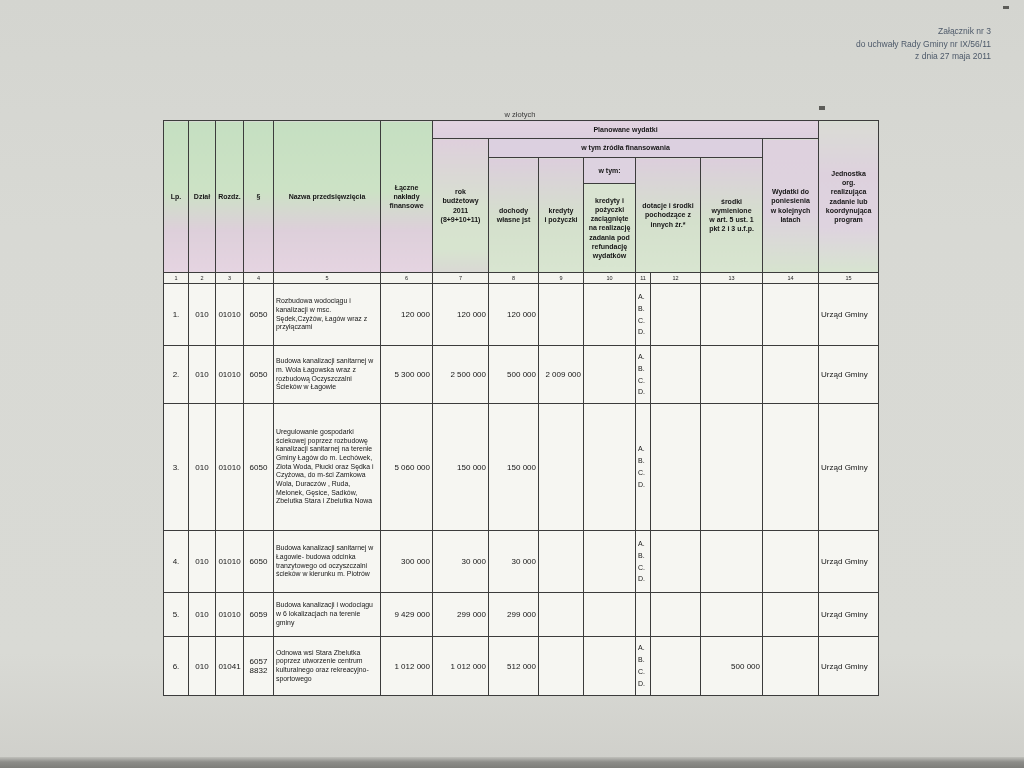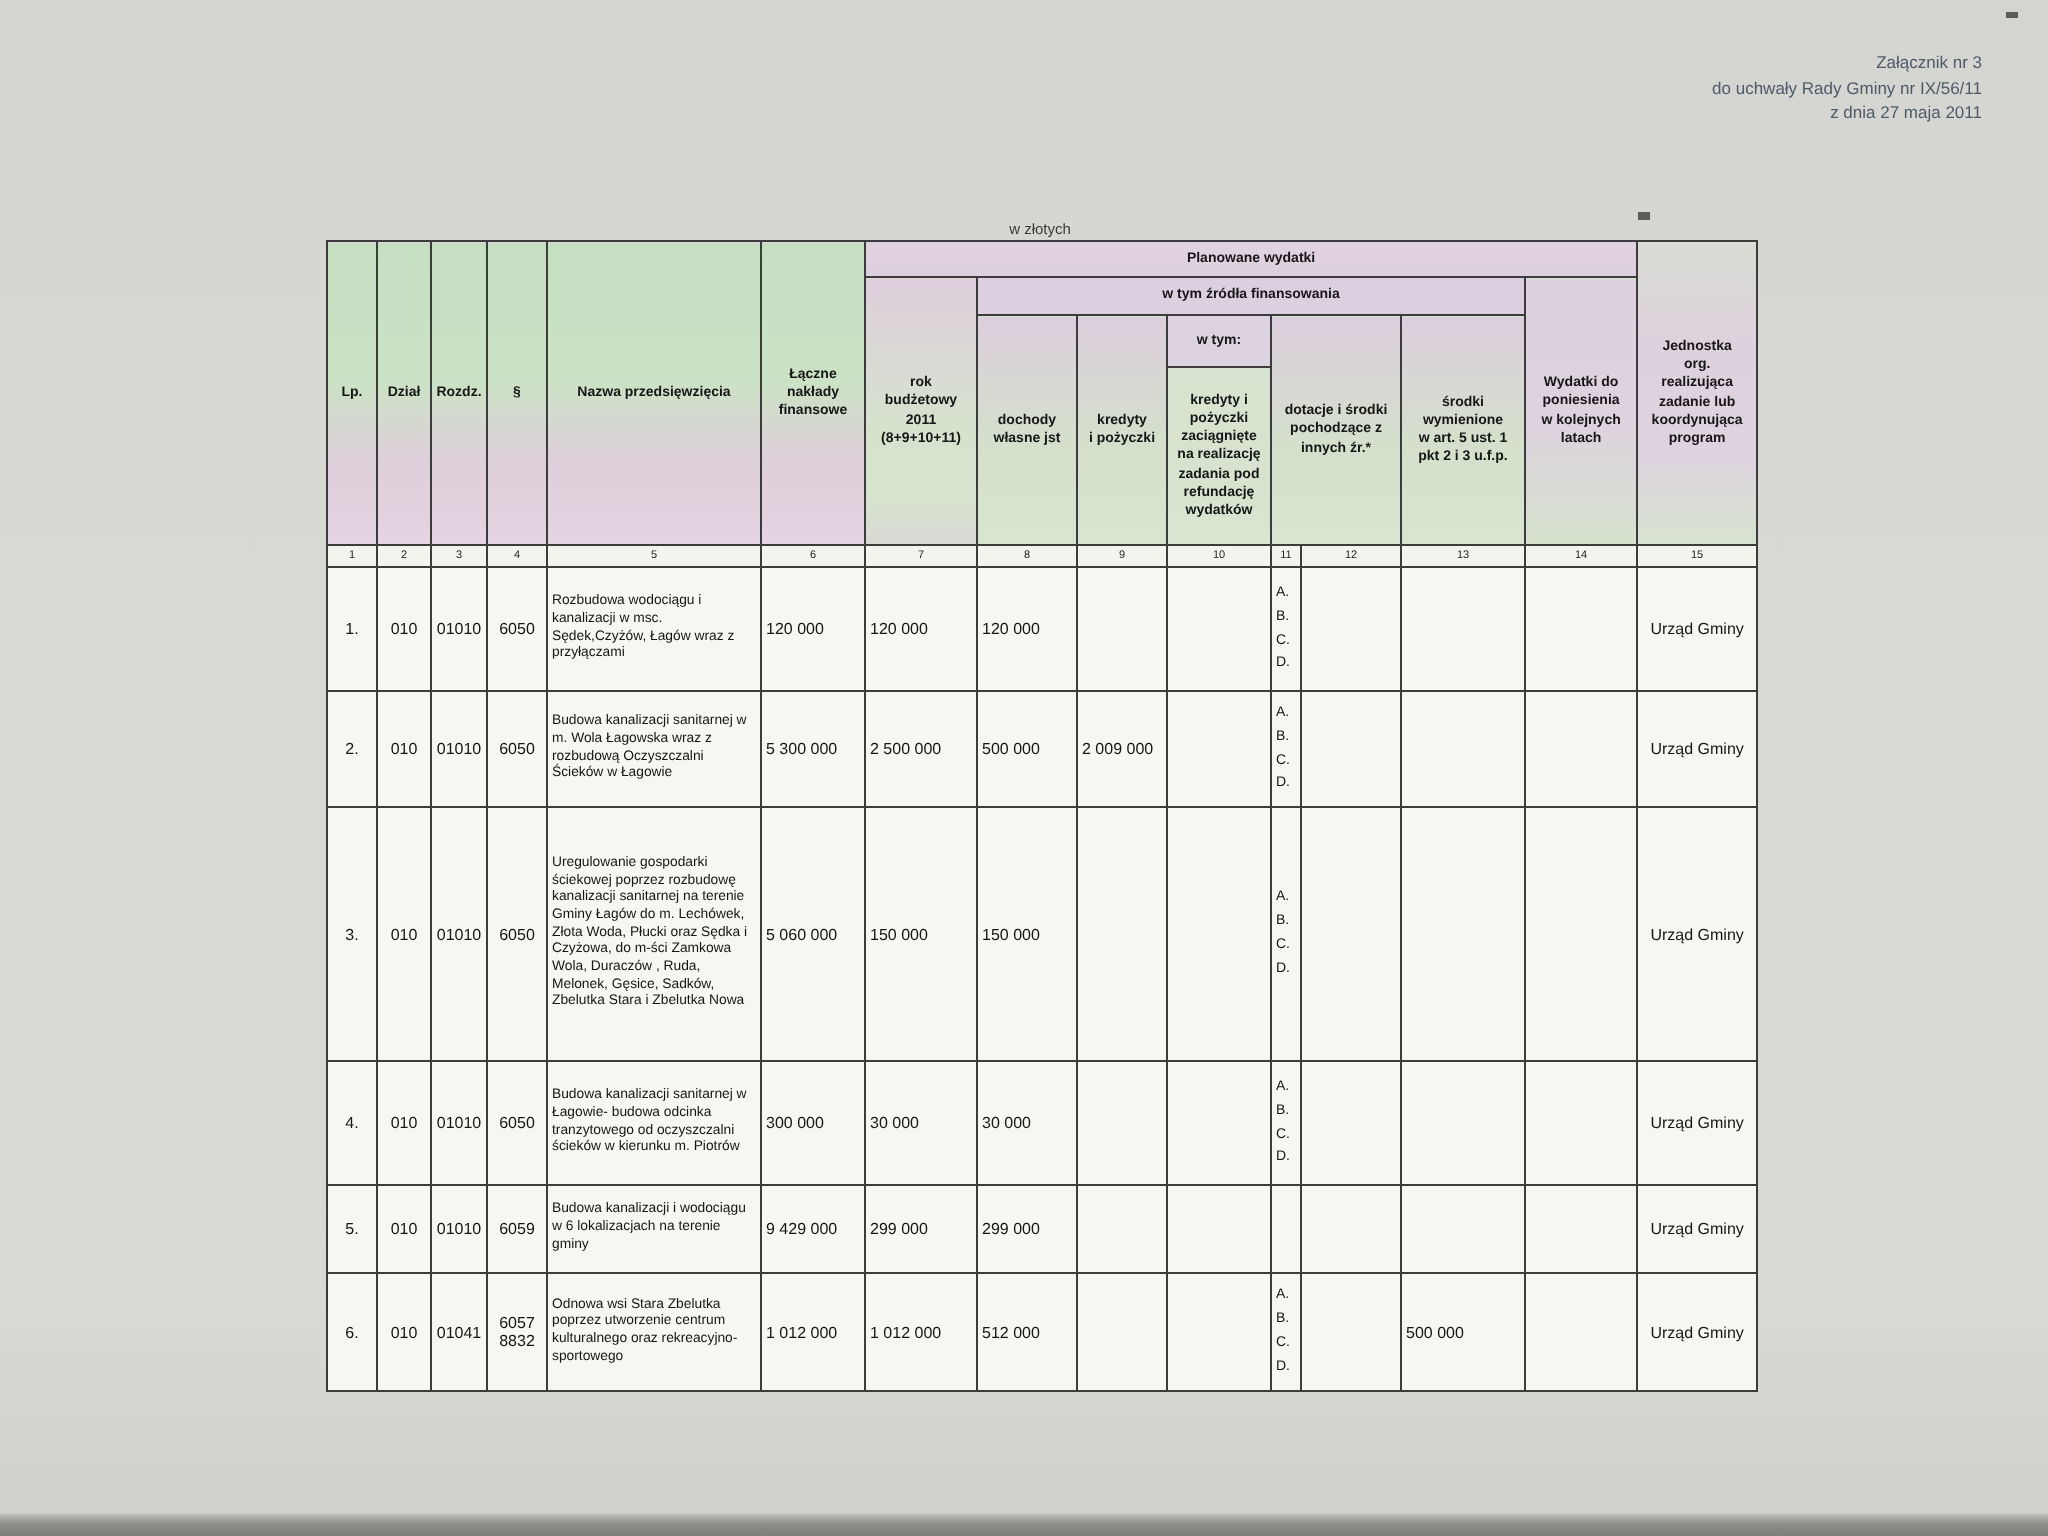--- a/index.html
+++ b/index.html
@@ -24,26 +24,26 @@
   .hdr-zrodla{background:#dcd0e0;font-size:7.5px;}
   .hdr-wtym{background:#ddd2e0;font-size:7.5px;}
   .hdr-rok{background:linear-gradient(180deg,#decfdc 0%,#d6e2ce 55%,#d7e4cf 82%,#d9d8d4 100%);font-size:7.5px;}
   .hdr-mid{background:linear-gradient(180deg,#dccedc 0%,#d4e0cc 55%,#d8e5d0 100%);font-size:7.5px;}
   .hdr-col10{background:linear-gradient(180deg,#d9e3d1 0%,#d6e3ce 70%,#d9e6d1 100%);font-size:6.5px;}
   .hdr-wyd{background:linear-gradient(180deg,#ded1de 0%,#ddd2de 55%,#d6e3ce 100%);font-size:7.5px;}
   .hdr-jed{background:linear-gradient(180deg,#dadcd5 0%,#ddd1dd 35%,#ded3df 70%,#d7e4d0 100%);font-size:7.5px;}
   tr.numrow td{background:#f4f4ef;font-size:5.5px;text-align:center;padding:0;line-height:10px;color:#222;}
   tr.datarow td{background:#f6f6f2;}
   td.c{text-align:center;}
-  td.num{text-align:left;padding-right:3px;font-size:8px;}
+  td.num{text-align:right;padding-right:3px;font-size:8px;}
   td.nazwa{font-size:6.9px;line-height:1.26;text-align:left;padding:1px 2px;
            border:2px solid #262626;}
   td.abcd{font-size:7px;line-height:1.7;text-align:left;padding-left:2px;white-space:pre-line;}
   td.pre{white-space:pre-line;}
-  td.jedn{font-size:8px;text-align:center;padding-left:3px;margin-left:40px;}
+  td.jedn{font-size:8px;text-align:left;padding-left:3px;margin-left:40px;}
   .bottom-bar{position:absolute;left:0;bottom:0;width:1024px;height:11px;
          background:linear-gradient(180deg,#c0c0bb 0%,#8d8d89 45%,#7e7e7a 100%);}
   .artifact{position:absolute;background:#5c5c58;}
 </style>
 </head>
 <body>
 
 <div id="canvas">
 
   <div class="artifact" style="left:1003px;top:6px;width:6px;height:3px;"></div>

